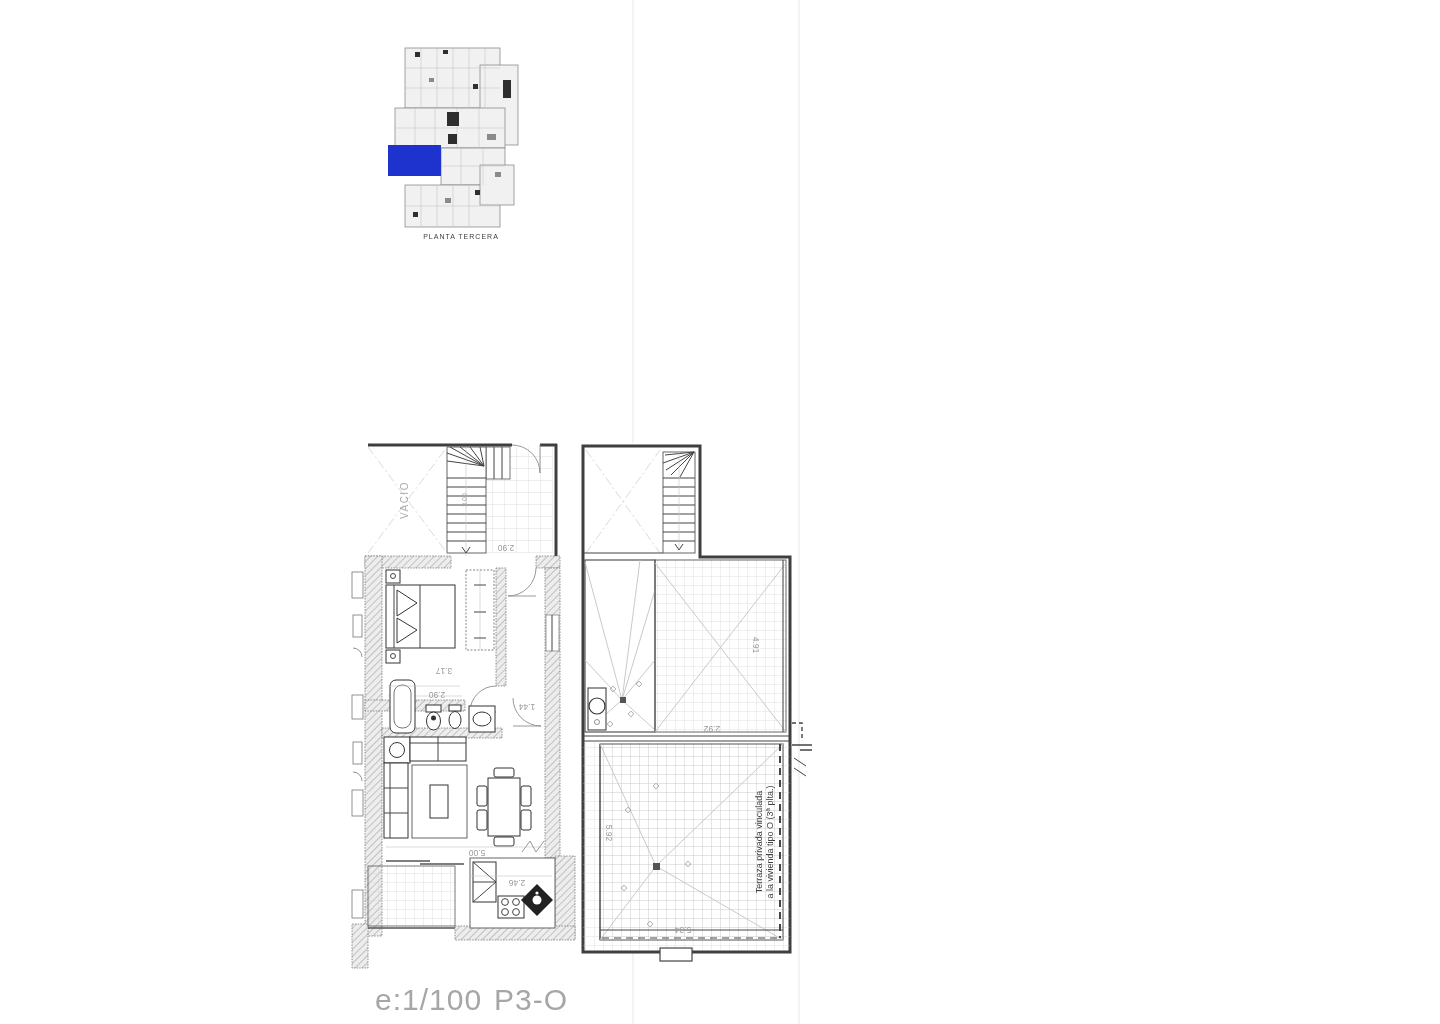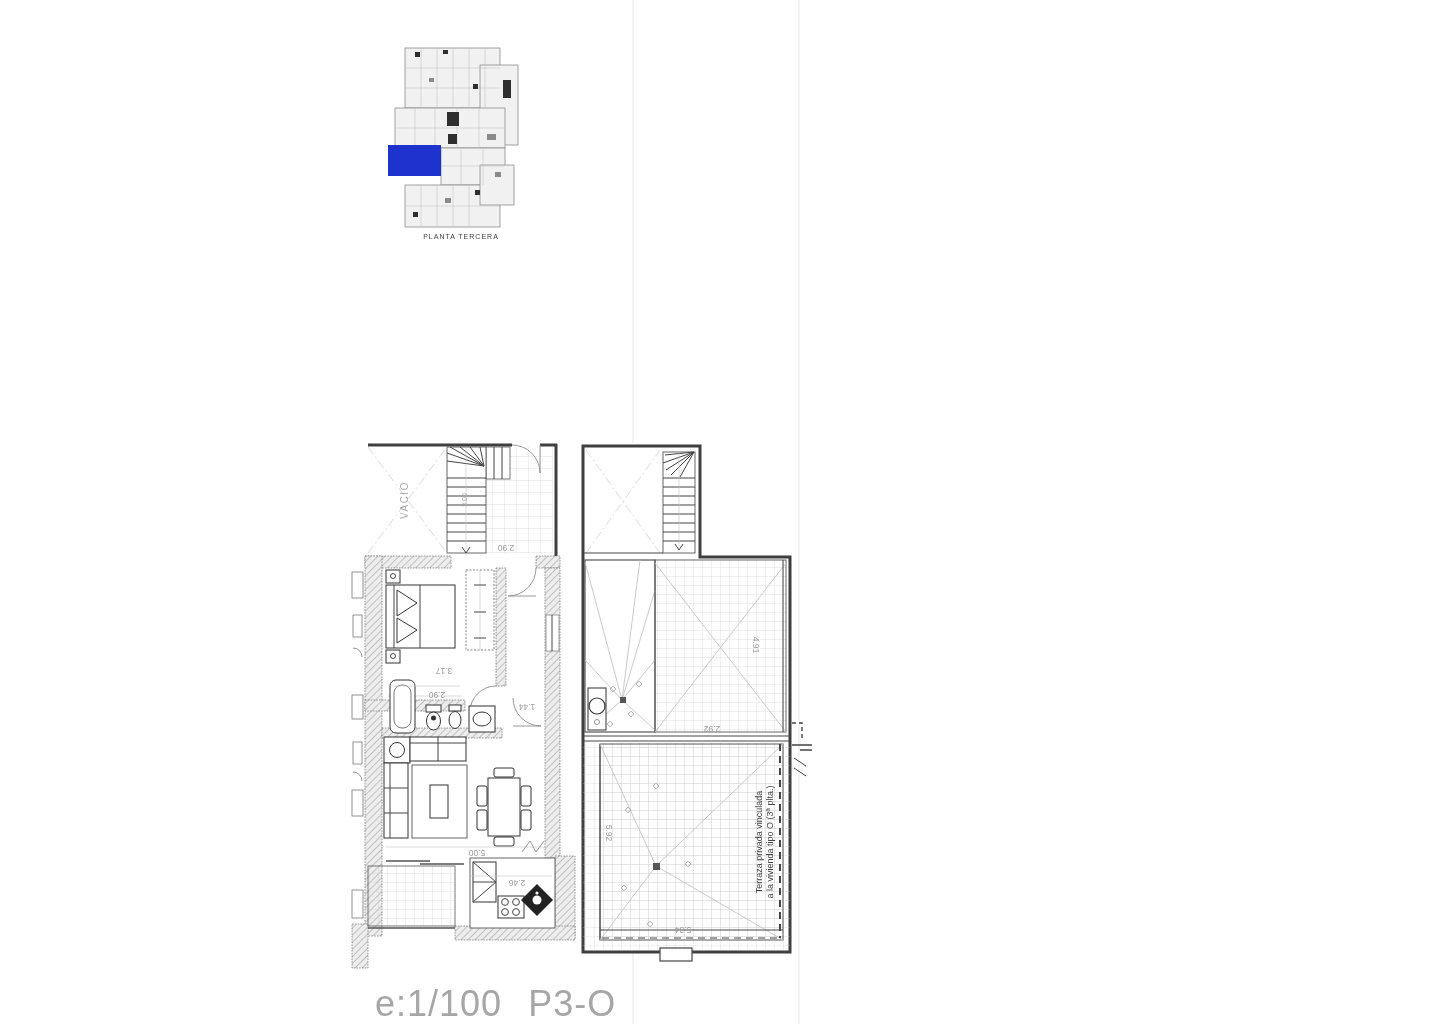--- a/index.html
+++ b/index.html
@@ -1,22 +1,22 @@
 <!DOCTYPE html>
 <html><head>
 <meta charset="utf-8">
 <style>
   html,body{margin:0;padding:0;background:#ffffff;}
   #page{position:relative;width:1440px;height:1024px;background:#fff;overflow:hidden;
         font-family:"Liberation Sans", sans-serif;}
   .faint-line{position:absolute;top:0;width:2px;height:1024px;background:#f3f3f3;z-index:0;}
   #key-plan{position:absolute;left:385px;top:38px;z-index:1;}
   #main-plan{position:absolute;left:335px;top:425px;z-index:1;}
-  #footer{position:absolute;left:375px;top:983px;z-index:1;color:#a6a6a6;font-size:36px;
-          letter-spacing:1px;display:flex;gap:26px;}
+  #footer{position:absolute;left:375px;top:983px;z-index:1;color:#a6a6a6;font-size:30px;
+          letter-spacing:1px;display:flex;gap:12px;}
   svg text{font-family:"Liberation Sans", sans-serif;}
   .dim{fill:#9b9b9b;font-size:8.5px;}
   .dim-sm{fill:#a3a3a3;font-size:7px;}
   .wall{fill:url(#hatch);stroke:#6f6f6f;stroke-width:0.7;stroke-dasharray:1.6 1.2;}
   .thin{stroke:#444;stroke-width:1;fill:none;}
   .thick{stroke:#3f3f3f;stroke-width:3;fill:none;}
   .furn{stroke:#333;stroke-width:1;fill:#fff;}
   .door{stroke:#8c8c8c;stroke-width:0.9;fill:none;}
   .guide{stroke:#c4c4c4;stroke-width:0.6;}
   .dashx{stroke:#cfcfcf;stroke-width:0.8;fill:none;stroke-dasharray:9 3 2 3;}

